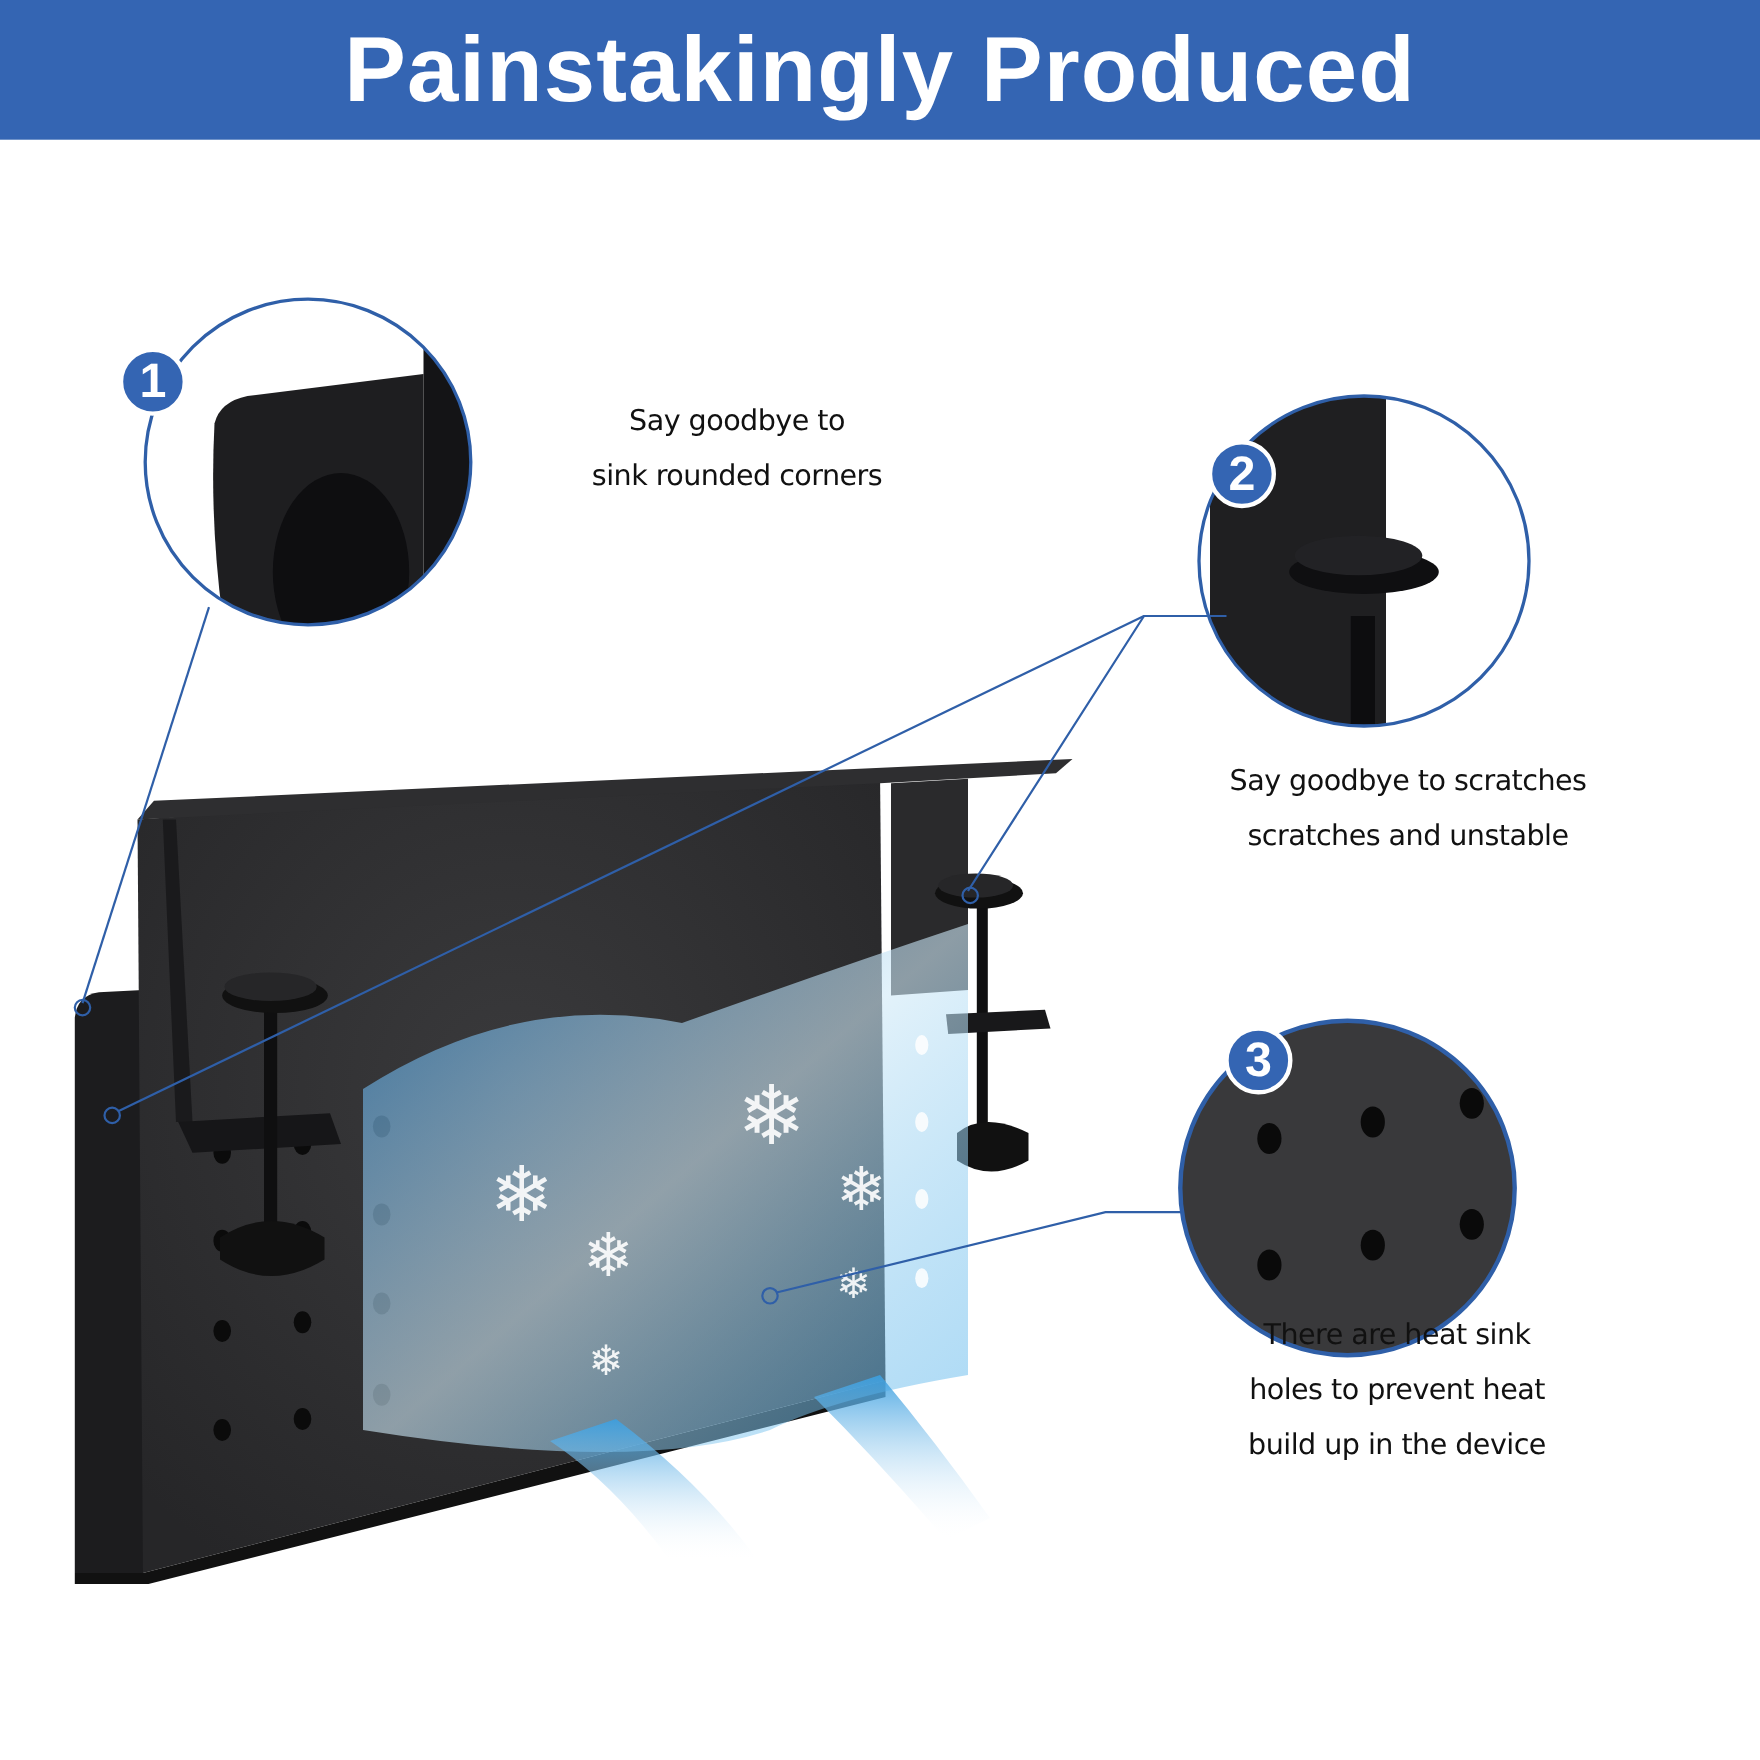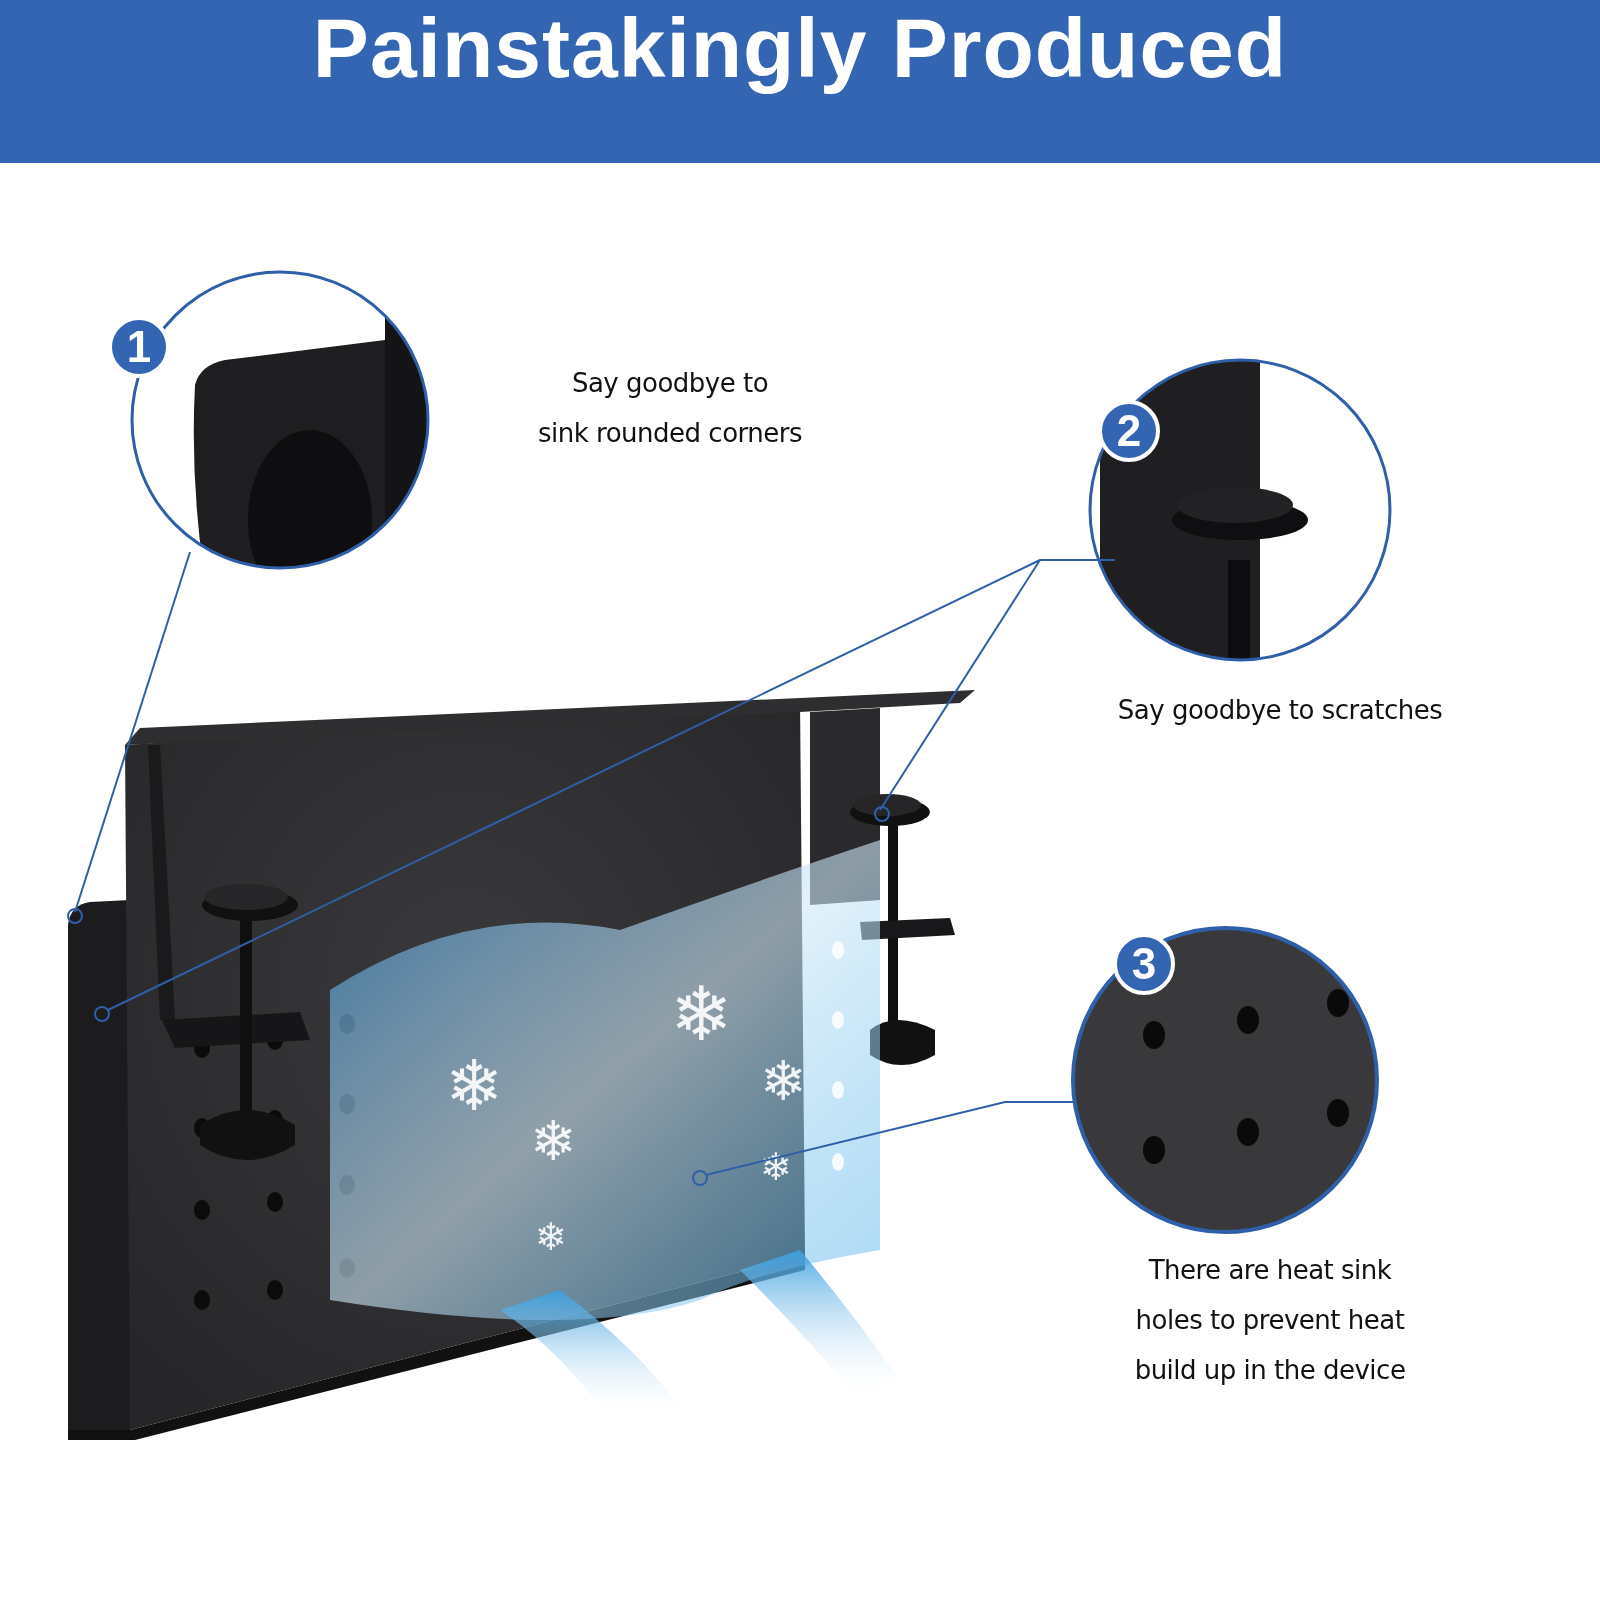--- a/index.html
+++ b/index.html
@@ -1,17 +1,17 @@
 <!DOCTYPE html>
 <html><head>
 <meta charset="utf-8">
 <style>
   html, body { margin:0; padding:0; }
   body { width:1600px; height:1600px; background:#ffffff; position:relative; overflow:hidden; font-family:"DejaVu Sans", sans-serif; }
-  .banner { position:absolute; left:0; top:0; width:1600px; height:163px; background:#3465b3; display:flex; justify-content:center; }
+  .banner { position:absolute; left:0; top:0; width:1600px; height:127px; background:#3465b3; display:flex; align-items:center; justify-content:center; }
   .banner h1 { margin:0; color:#fff; font-family:"Liberation Sans", sans-serif; font-weight:bold; font-size:84px; letter-spacing:1px; }
   .caption { position:absolute; color:#111; font-family:"DejaVu Sans", sans-serif; font-size:26px; line-height:50px; text-align:center; white-space:nowrap; letter-spacing:-0.5px; }
   .badge { position:absolute; width:62px; height:62px; border-radius:50%; background:#3465b3; border:4px solid #fff; color:#fff; font-family:"Liberation Sans", sans-serif; font-weight:bold; font-size:44px; display:flex; align-items:center; justify-content:center; box-sizing:border-box; }
   svg.art { position:absolute; left:0; top:0; }
 </style>
 </head>
 <body>
 
 <div class="banner">
   <h1>Painstakingly Produced</h1>
@@ -148,19 +148,20 @@
 <div class="badge" style="left:1098px; top:400px;">2</div>
 <div class="badge" style="left:1113px; top:933px;">3</div>
 
 <div class="caption" style="left:445px; top:358px; width:450px;">
   <div>Say goodbye to</div>
   <div>sink rounded corners</div>
 </div>
 
 <div class="caption" style="left:1010px; top:685px; width:540px;">
   <div>Say goodbye to scratches</div>
+  <div>scratches and unstable</div>
 </div>
 
-<div class="caption" style="left:1035px; top:1245px; width:470px;">
+<div class="caption" style="left:1035px; top:1189px; width:470px;">
   <div>There are heat sink</div>
   <div>holes to prevent heat</div>
   <div>build up in the device</div>
 </div>
 
 </body></html>

